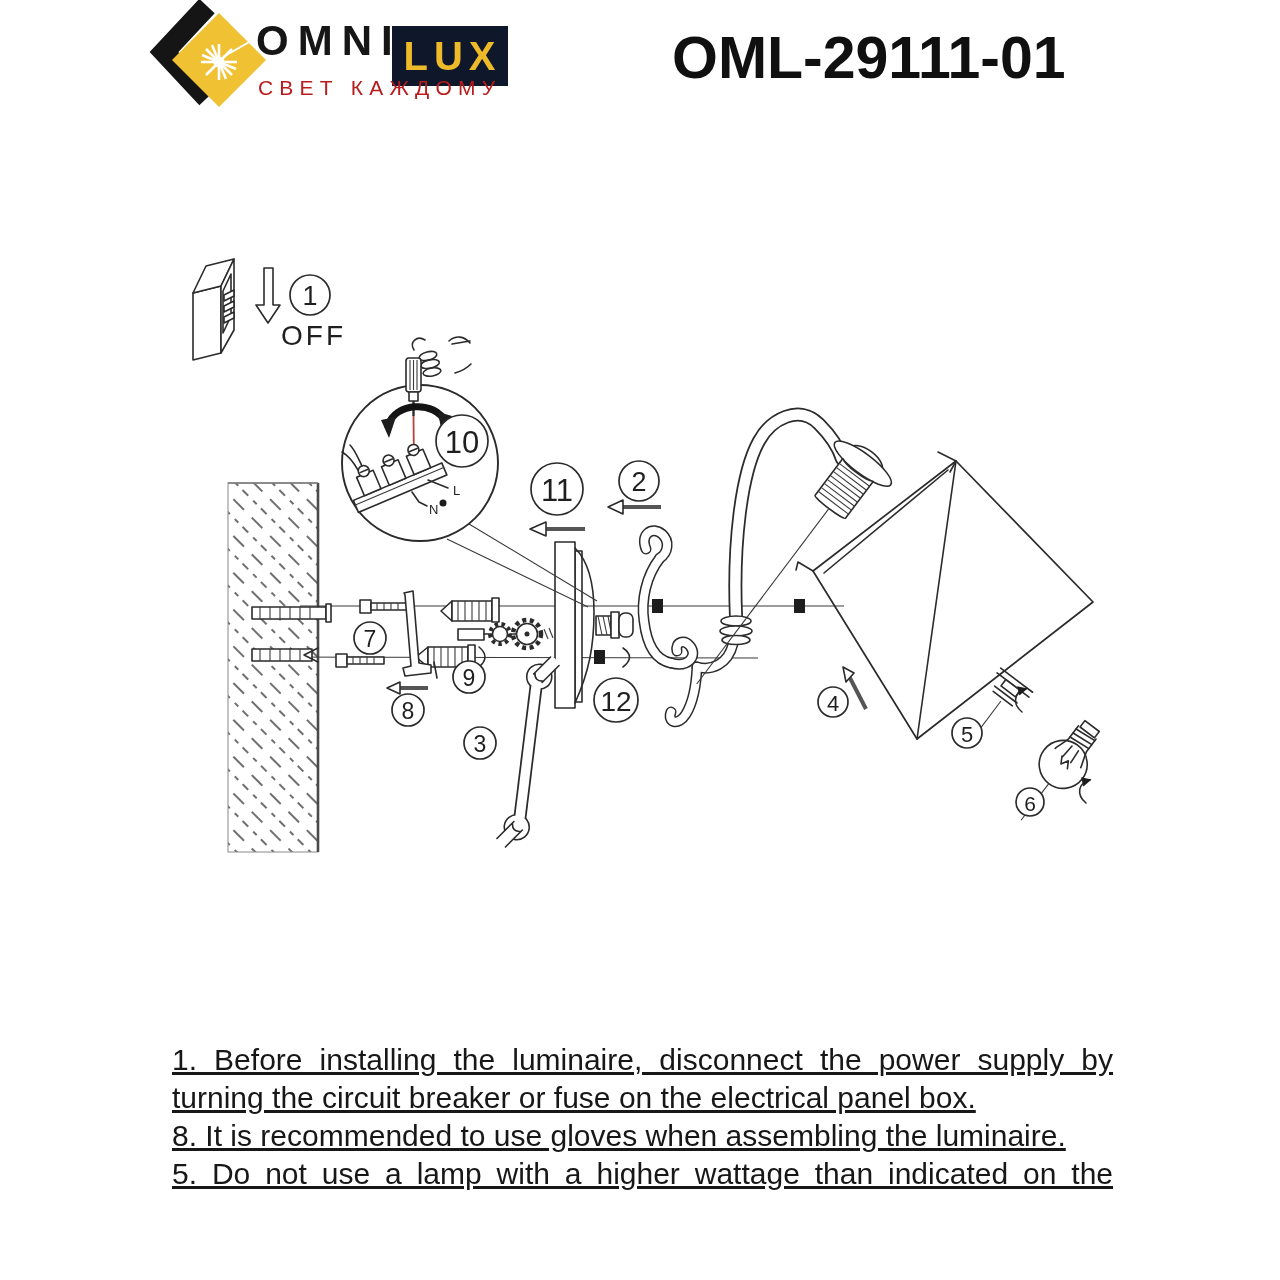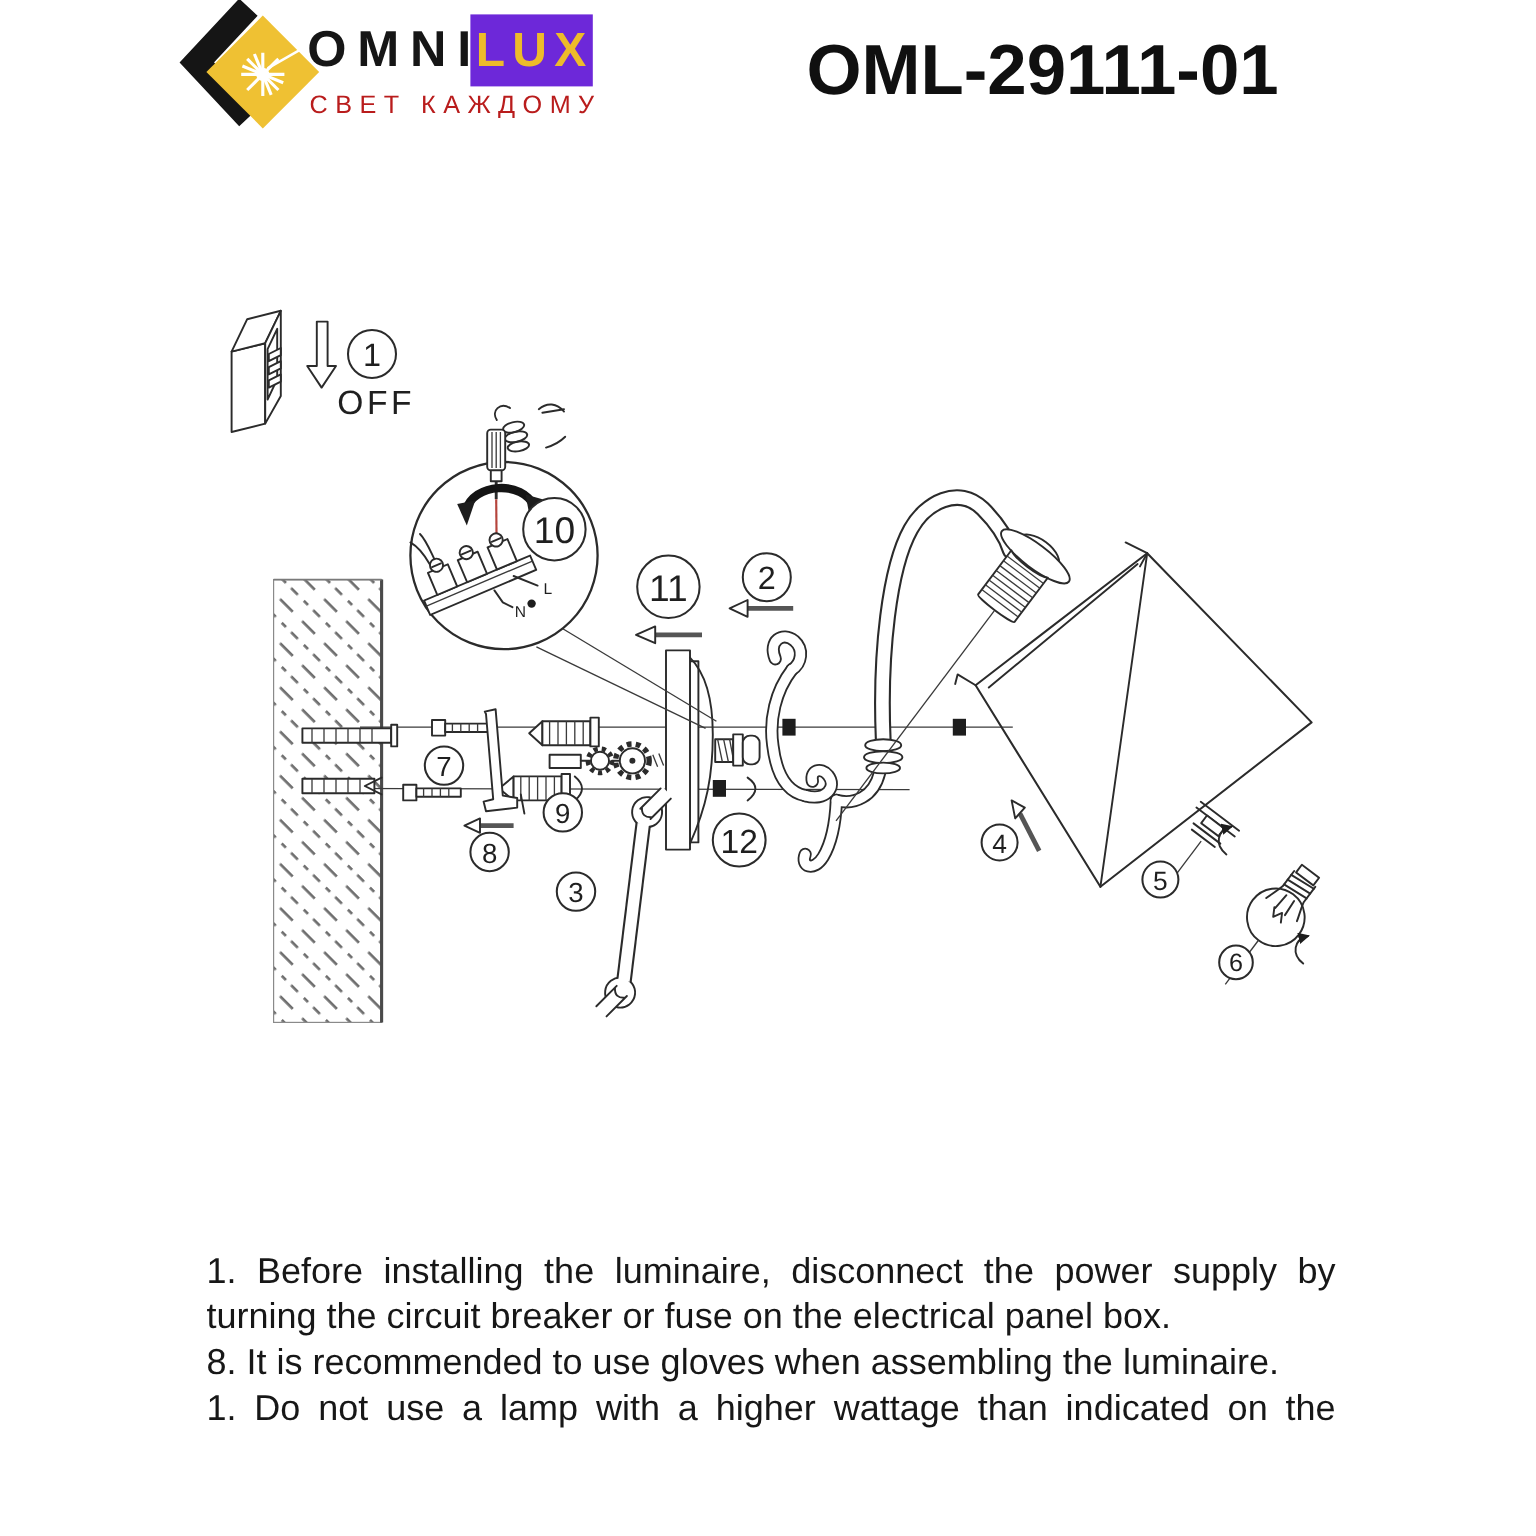--- a/index.html
+++ b/index.html
@@ -2,41 +2,41 @@
 <html><head>
 <meta charset="utf-8">
 <style>
   html,body{margin:0;padding:0;background:#e8e8e8;}
   .page{position:relative;width:1280px;height:1280px;background:#ffffff;overflow:hidden;
         font-family:"Liberation Sans",sans-serif;color:#161616;}
   
   .logo-mark{position:absolute;left:148px;top:0;}
   .brand-primary{position:absolute;left:256px;top:20px;font-size:42px;line-height:42px;
         font-weight:600;letter-spacing:9px;color:#161616;white-space:nowrap;}
-  .lux-box{position:absolute;left:392px;top:12px;width:102px;height:60px;background:#6d28d9;
+  .lux-box{position:absolute;left:392px;top:26px;width:116px;height:60px;background:#0f172a;
         display:flex;align-items:center;justify-content:center;}
   .lux-text{font-size:40px;font-weight:700;letter-spacing:6px;color:#EDBB2A;padding-left:5px;}
   .tagline{position:absolute;left:258px;top:76px;font-size:21px;letter-spacing:6.2px;
         color:#b91c1c;white-space:nowrap;}
   .model{position:absolute;left:672px;top:24px;font-size:59px;font-weight:700;color:#101010;
         white-space:nowrap;}
   
   .diagram{position:absolute;left:0;top:0;}
   .ln{stroke:#2b2b2b;stroke-width:1.6;fill:none;stroke-linecap:round;stroke-linejoin:round;}
   .lnf{stroke:#2b2b2b;stroke-width:1.6;fill:#ffffff;stroke-linejoin:round;}
   .thin{stroke:#3a3a3a;stroke-width:1.1;fill:none;}
   .tubeB{stroke:#2b2b2b;fill:none;stroke-linecap:round;}
   .tubeW{stroke:#ffffff;fill:none;stroke-linecap:round;}
   .callout{fill:#ffffff;stroke:#2b2b2b;stroke-width:1.7;}
   .ctext{fill:#1f1f1f;font-family:"Liberation Sans",sans-serif;}
   .black{fill:#1d1d1d;stroke:none;}
   .graysh{stroke:#555;stroke-width:4;fill:none;}
   
   .instructions{position:absolute;left:172px;top:1041px;width:941px;font-size:30px;
-        line-height:38px;color:#171717;}
+        line-height:38px;color:#171717;text-decoration:underline;}
   .iline{height:38px;white-space:nowrap;}
   .jl{white-space:normal;text-align:justify;text-align-last:justify;}
 </style>
 </head>
 <body>
 
 <div class="page">
 
   <div>
     <svg class="logo-mark" width="135" height="122" viewBox="148 0 135 122">
@@ -431,16 +431,16 @@
     <g>
       <circle class="callout" cx="1030" cy="802" r="14"></circle>
       <text class="ctext" x="1030" y="803" font-size="21" text-anchor="middle" dominant-baseline="central">6</text>
     </g>
   </svg>
 
   <div class="instructions">
     <div class="iline jl">1. Before installing the luminaire, disconnect the power supply by</div>
     <div class="iline">turning the circuit breaker or fuse on the electrical panel box.</div>
     <div class="iline">8. It is recommended to use gloves when assembling the luminaire.</div>
-    <div class="iline jl">1. Do not use a lamp with a higher wattage than indicated on the</div>
+    <div class="iline jl">5. Do not use a lamp with a higher wattage than indicated on the</div>
   </div>
 
 </div>
 
 </body></html>

